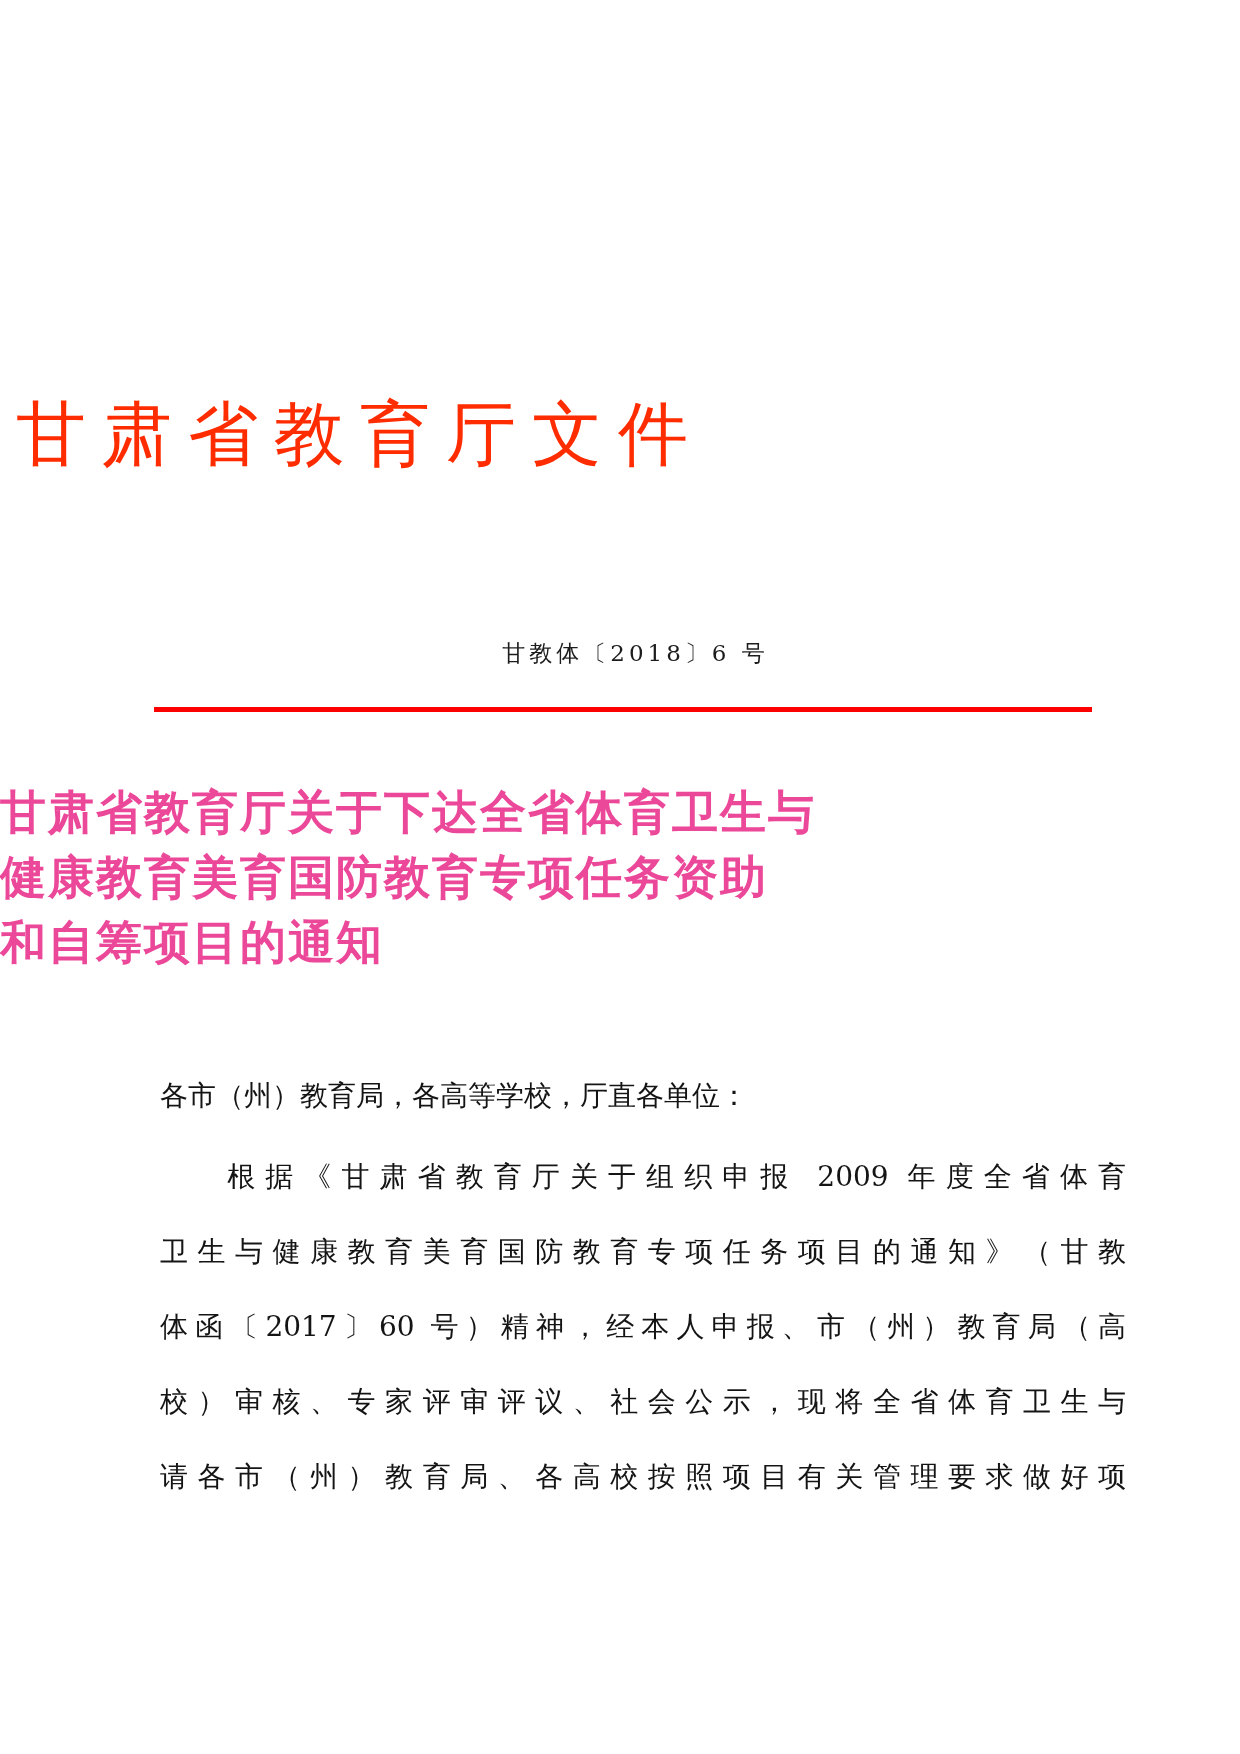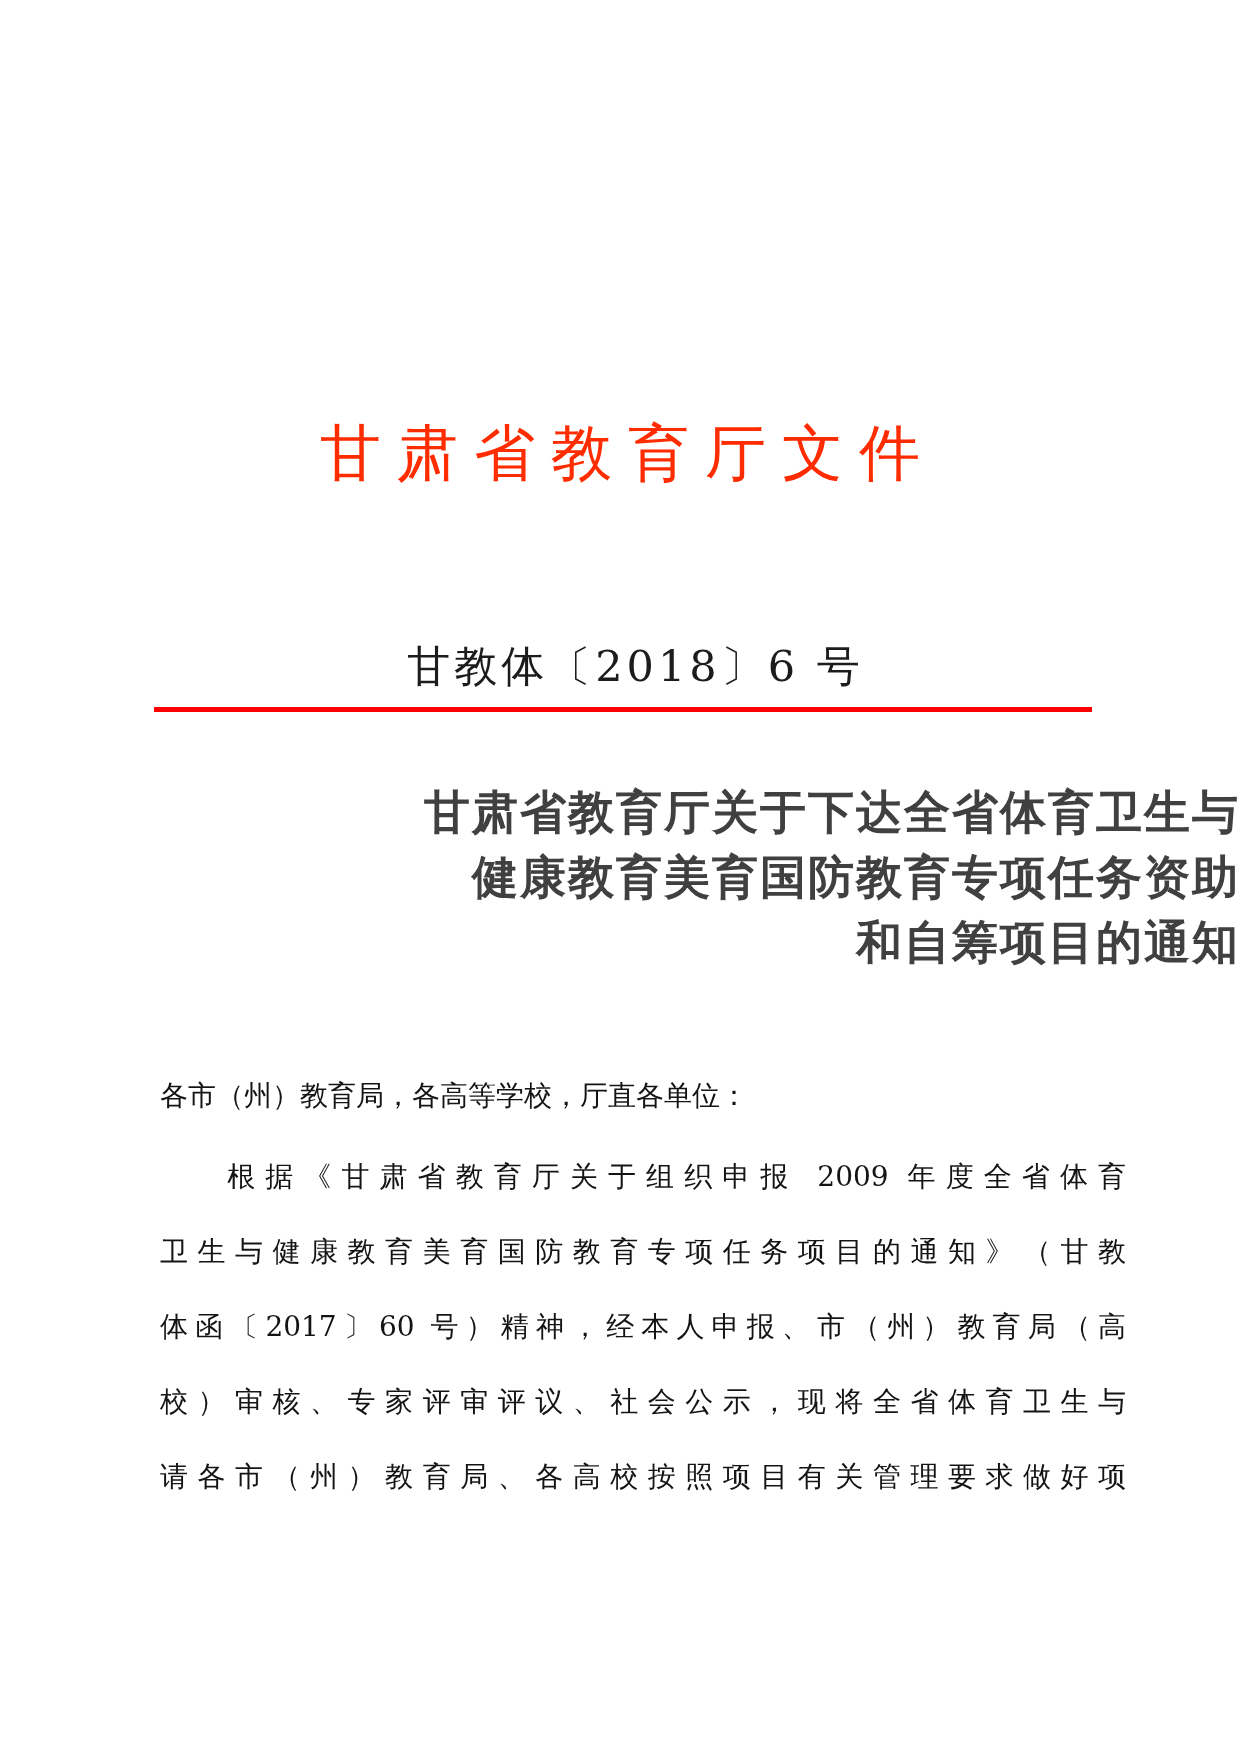--- a/index.html
+++ b/index.html
@@ -13,65 +13,64 @@
     overflow: hidden;
   }
   .page {
     position: absolute;
     inset: 0;
     background: #ffffff;
   }
   
   .banner {
     position: absolute;
-    top: 416px;
+    top: 392px;
     left: 0;
     width: 100%;
-    text-align: center;
-    font-size: 61px;
+    font-size: 70px;
     line-height: 1.2;
     letter-spacing: 16px;
     text-indent: 16px;
     color: #FF2C00;
     font-weight: 400;
     white-space: nowrap;
   }
   
   .doc-number {
     position: absolute;
     top: 638px;
     left: 0;
     width: 100%;
     text-align: center;
-    font-size: 43px;
+    font-size: 23px;
     letter-spacing: 4px;
     color: #1c1c1c;
     padding-left: 31px;
   }
   
   .red-line {
     position: absolute;
     top: 707px;
     left: 154px;
     width: 938px;
     height: 5px;
     background: #FE0000;
   }
   
   .doc-title {
     position: absolute;
     top: 780px;
     left: 0;
     width: 100%;
-    text-align: right;
+    text-align: left;
     font-weight: 700;
     font-size: 46px;
     line-height: 65px;
     letter-spacing: 2px;
-    color: #404040;
+    color: #ec4899;
   }
   
   .body-text {
     position: absolute;
     top: 1058px;
     left: 160px;
     width: 966px;
     font-size: 28px;
     line-height: 75px;
     color: #141414;

